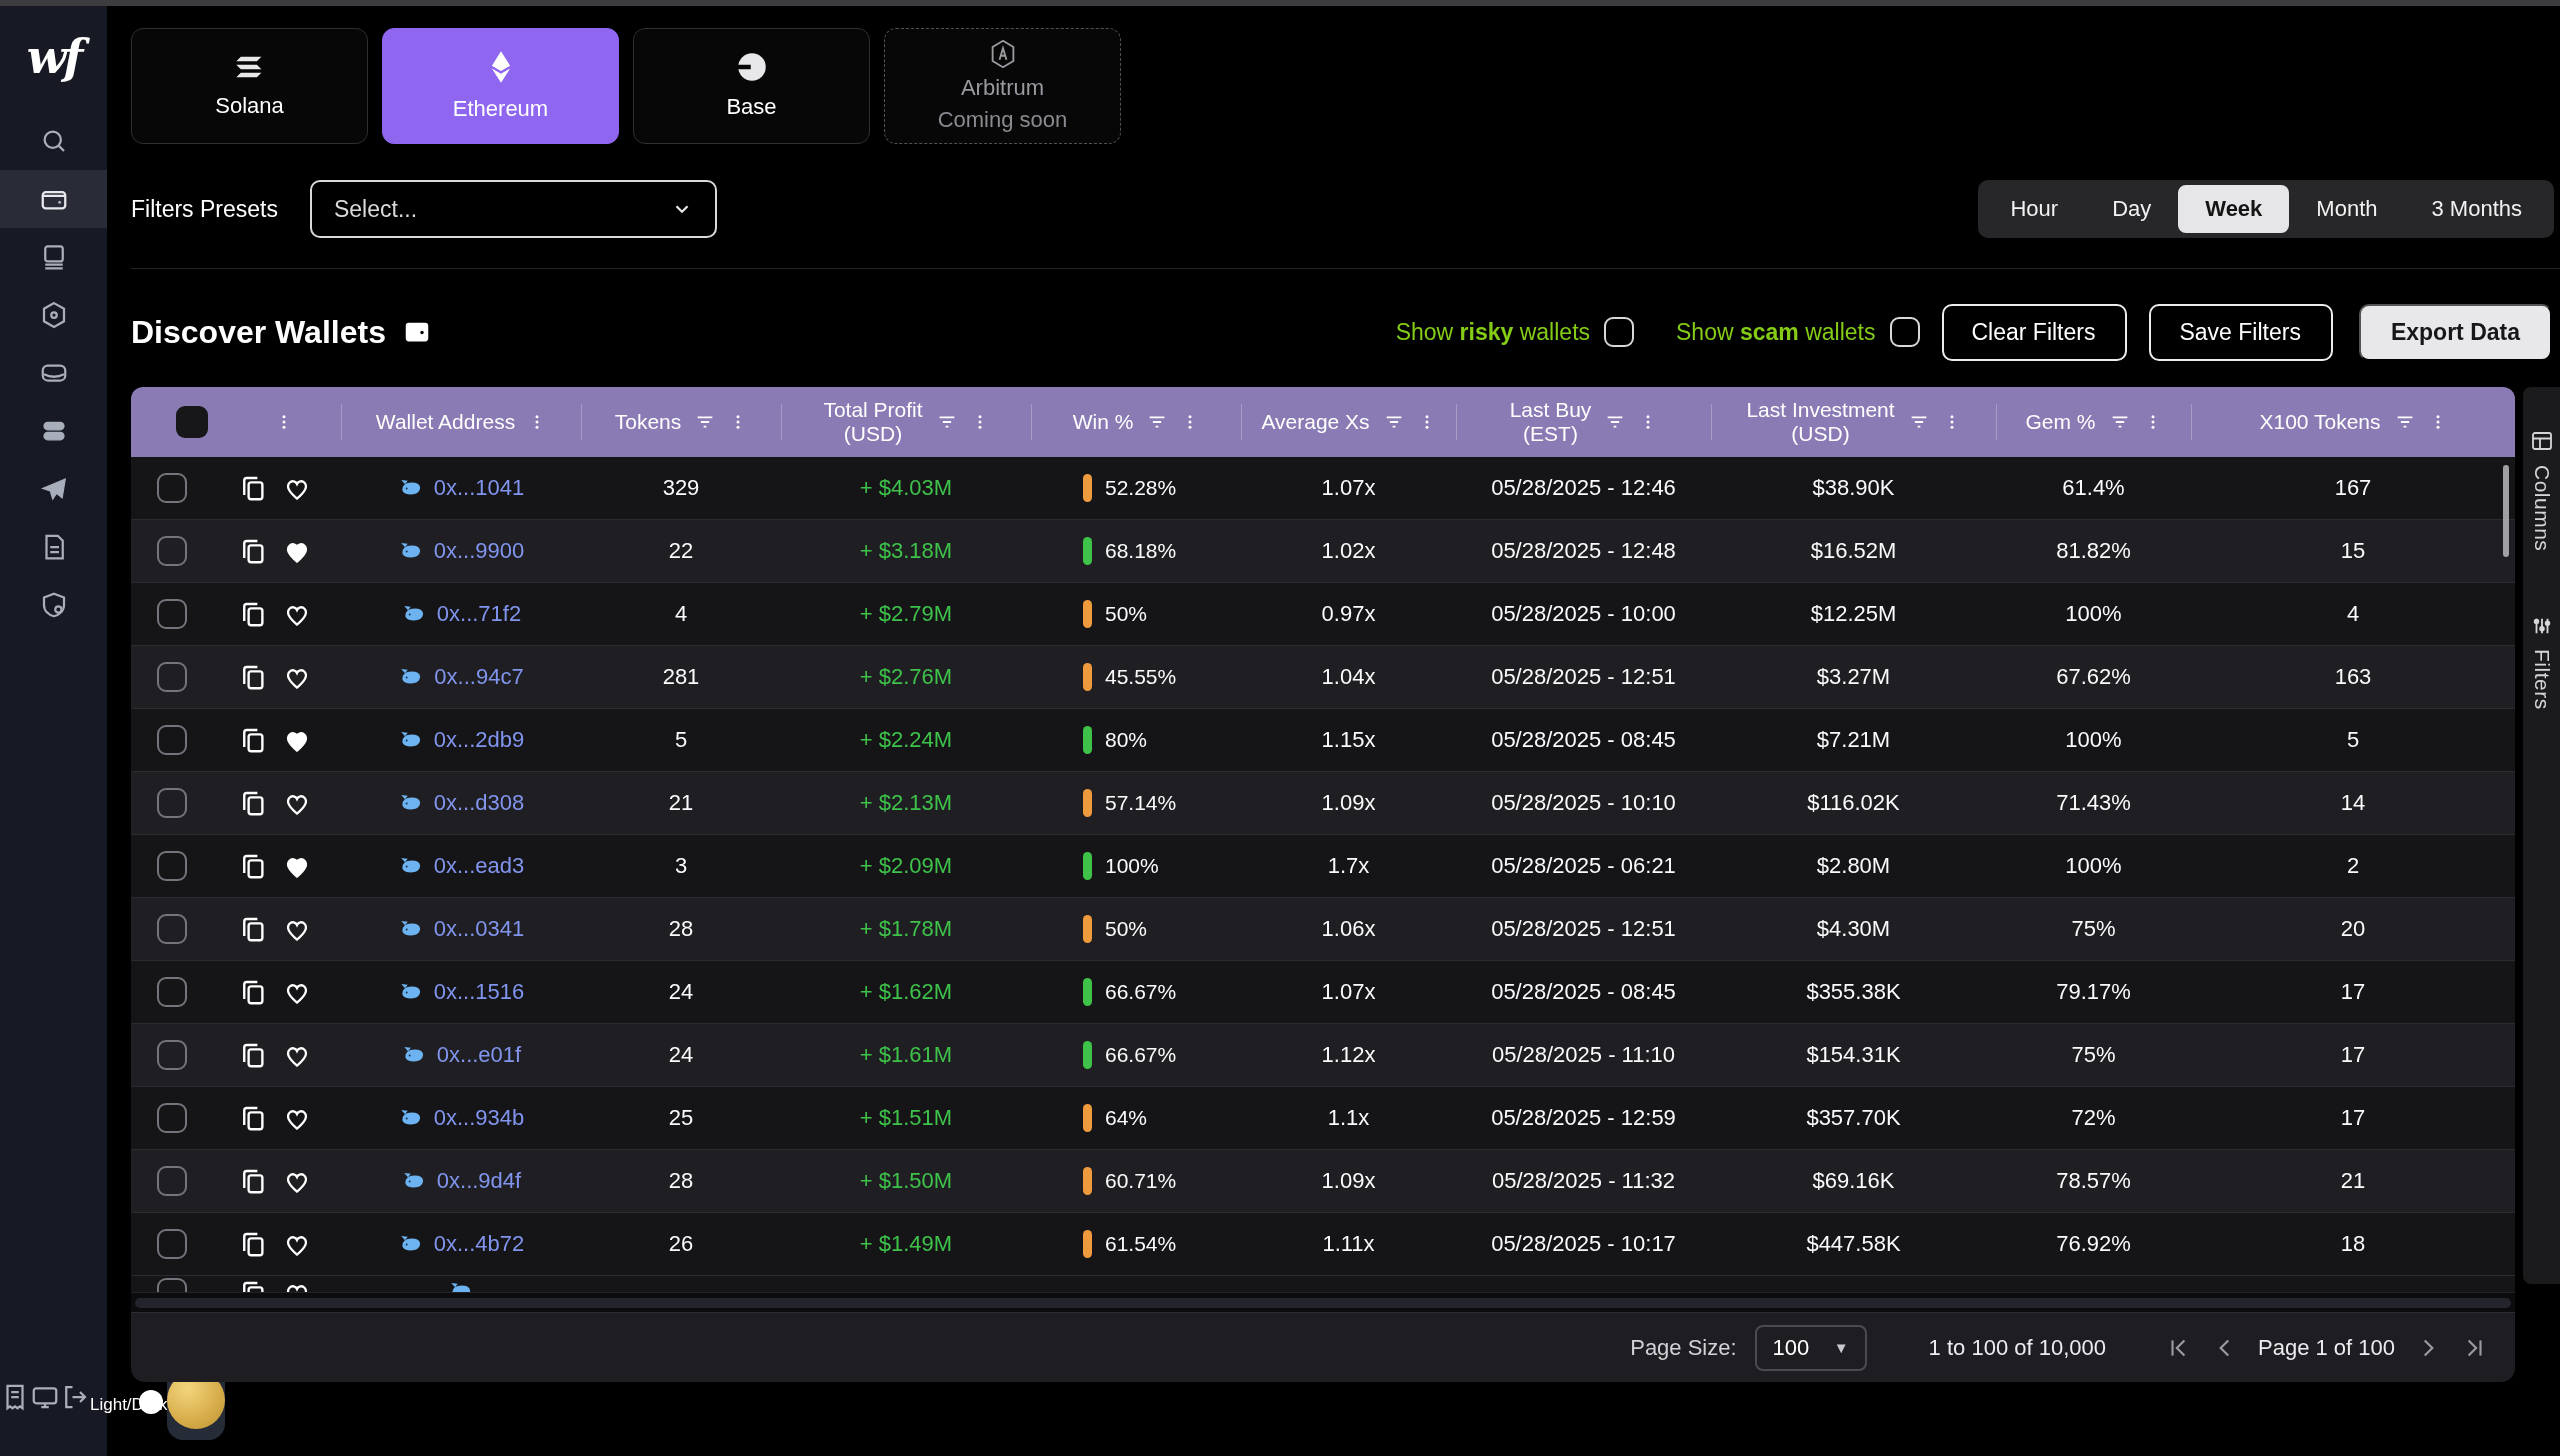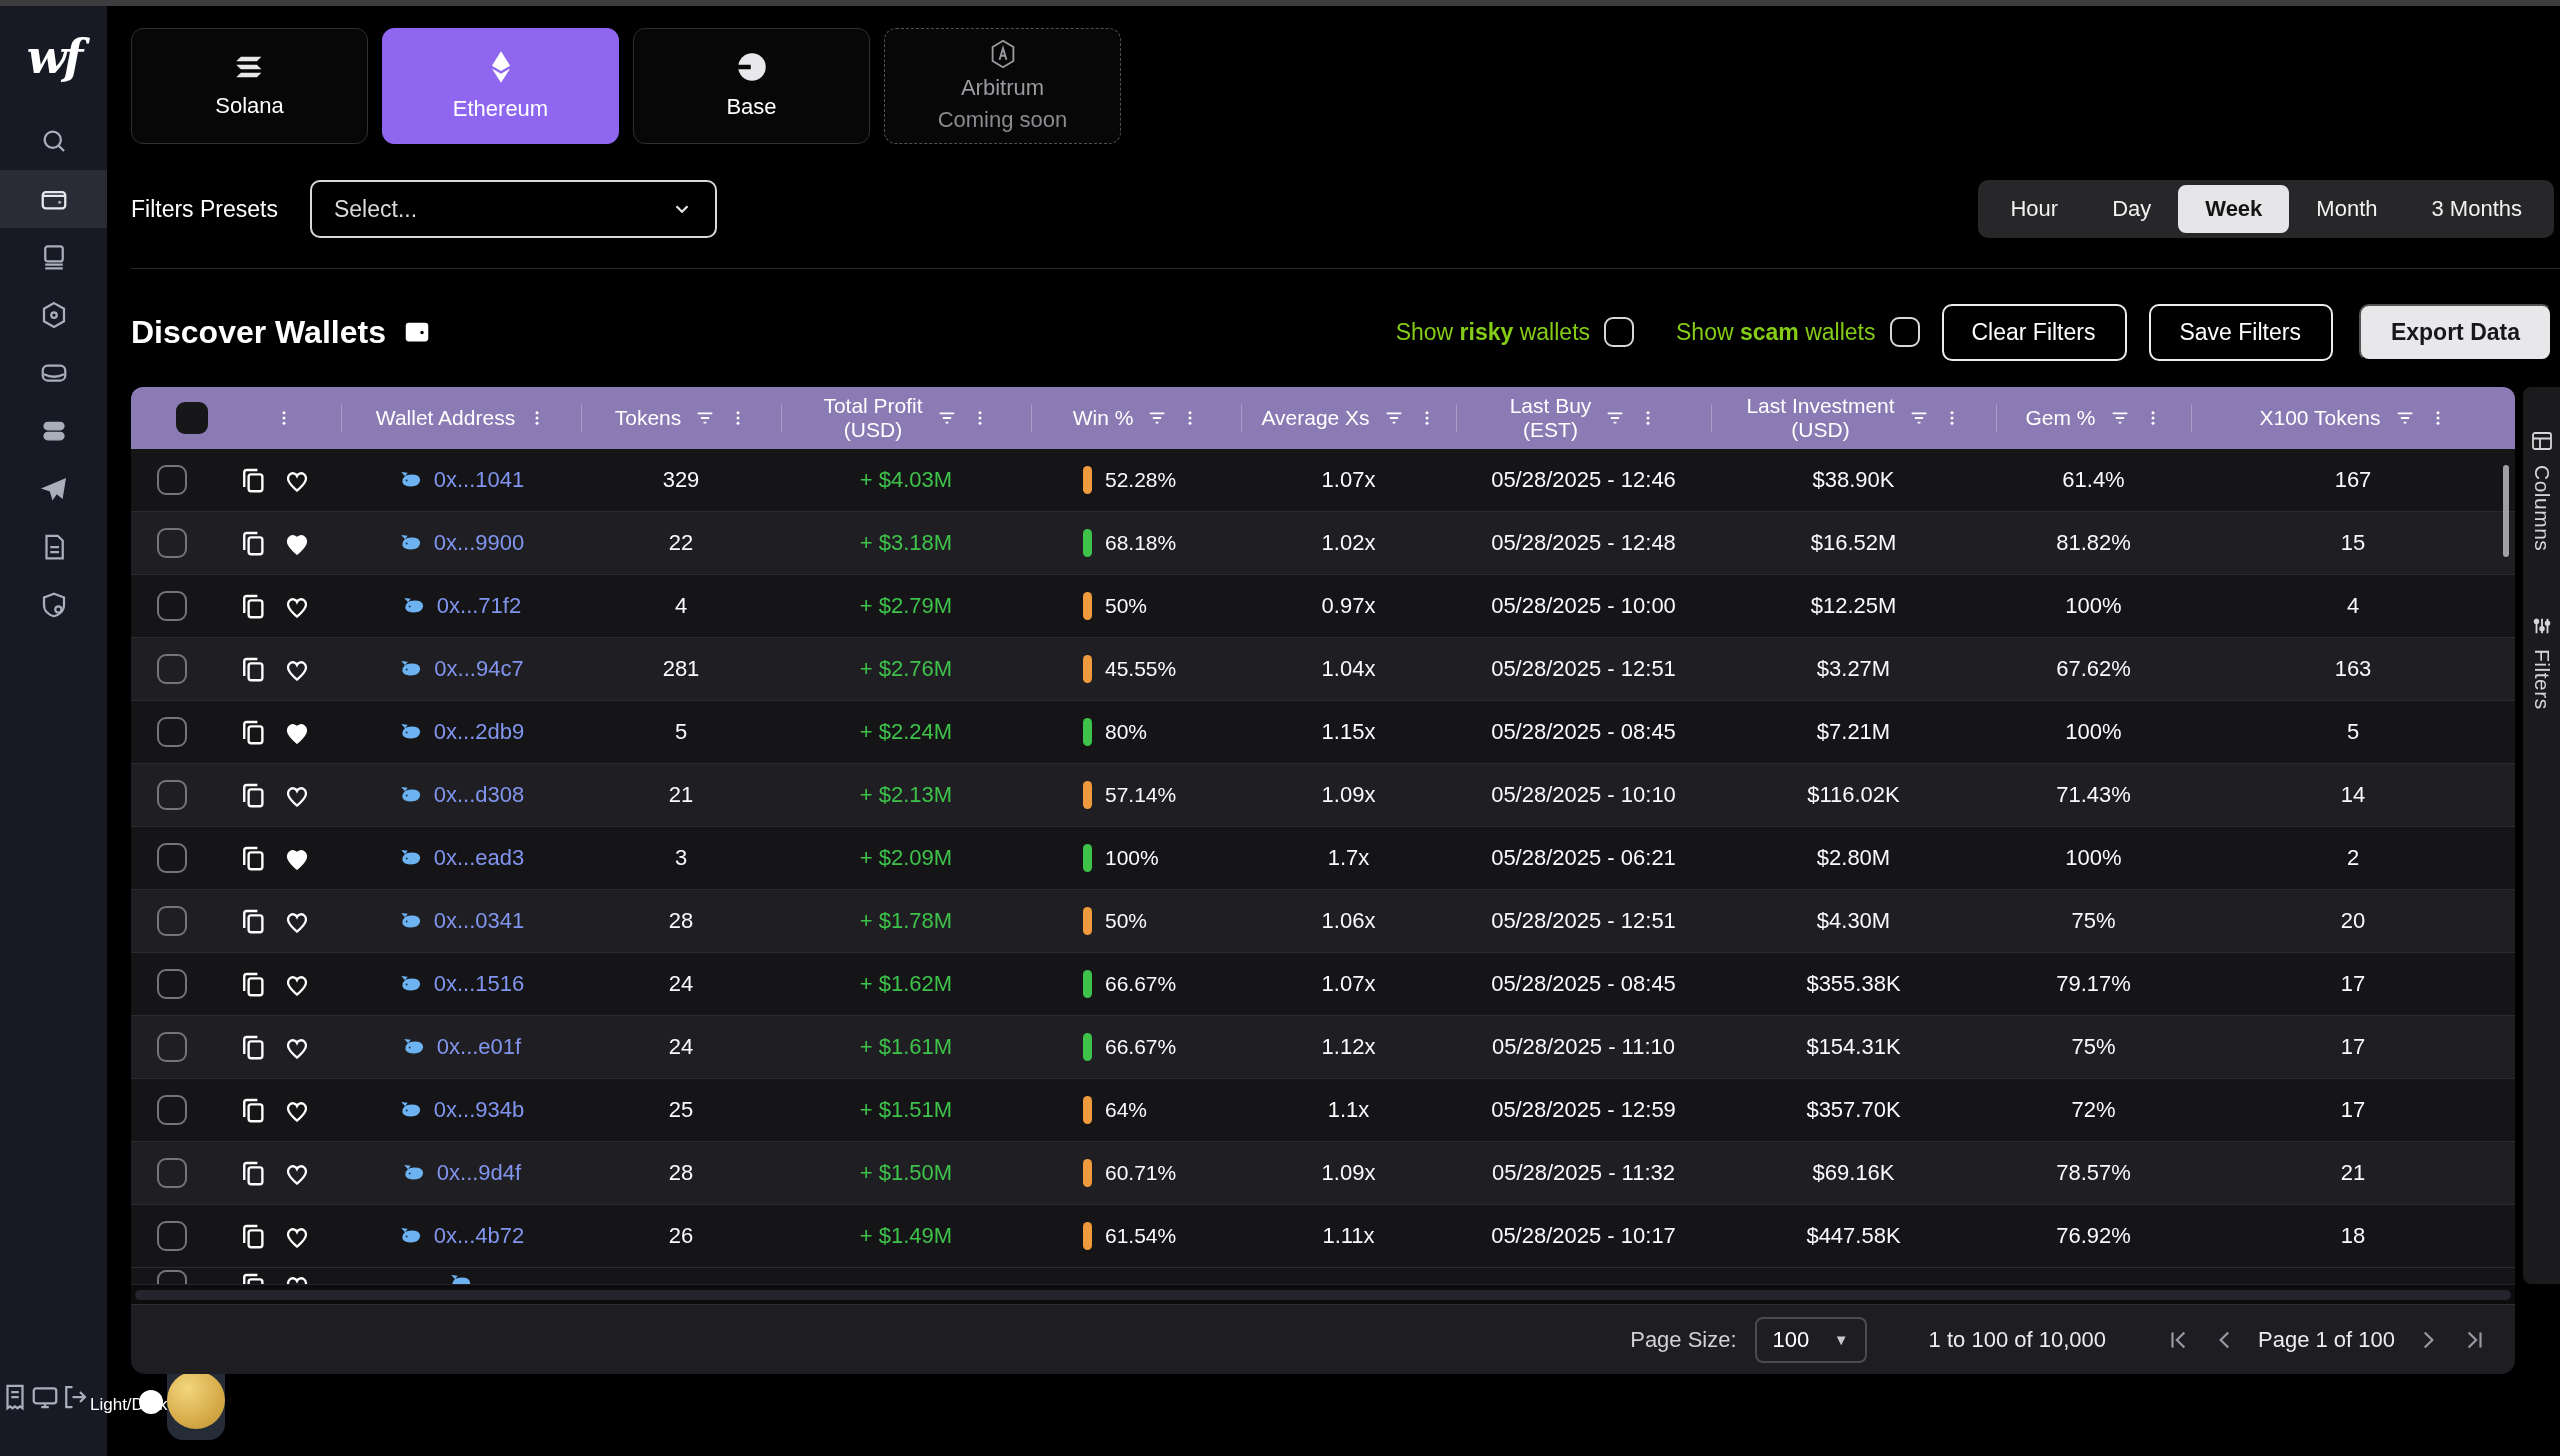--- a/index.html
+++ b/index.html
@@ -73,21 +73,21 @@
     align-items:center; padding:0 30px; cursor:pointer; }
   .btn.ghost { border:2px solid #ececec; color:#fff; background:transparent;
     font-weight:500; margin-left:22px;padding-left:28px; }
   .btn.solid { background:#e8e8ea; color:#17171a; font-weight:700; margin-left:26px; }
 
   
   .table-wrap { margin-top:26px; display:flex; position:relative; flex:1; }
   .table { width:2384px; display:flex; flex-direction:column; }
   .hrow, .trow { display:grid;
     grid-template-columns:95px 115px 240px 200px 250px 210px 215px 255px 285px 195px 324px; }
-  .hrow { height:62px; background:#8a7bb4; border-radius:12px 12px 0 0;
+  .hrow { height:70px; background:#8a7bb4; border-radius:12px 12px 0 0;
     align-items:center; }
   .hcell { position:relative; height:100%; display:flex; align-items:center;
     justify-content:center; gap:13px; color:#fff; font-size:21px; font-weight:500; }
   .hcell.sep::before { content:''; position:absolute; left:0; top:17px; bottom:17px;
     width:1px; background:rgba(255,255,255,0.25); }
   .hlabel { text-align:center; line-height:1.15; }
   .hlabel span { display:block; }
   .hcheckbox { width:32px; height:32px; border-radius:9px; background:#17171a;
     cursor:pointer; }
   .hic { display:flex; align-items:center; cursor:pointer; }

